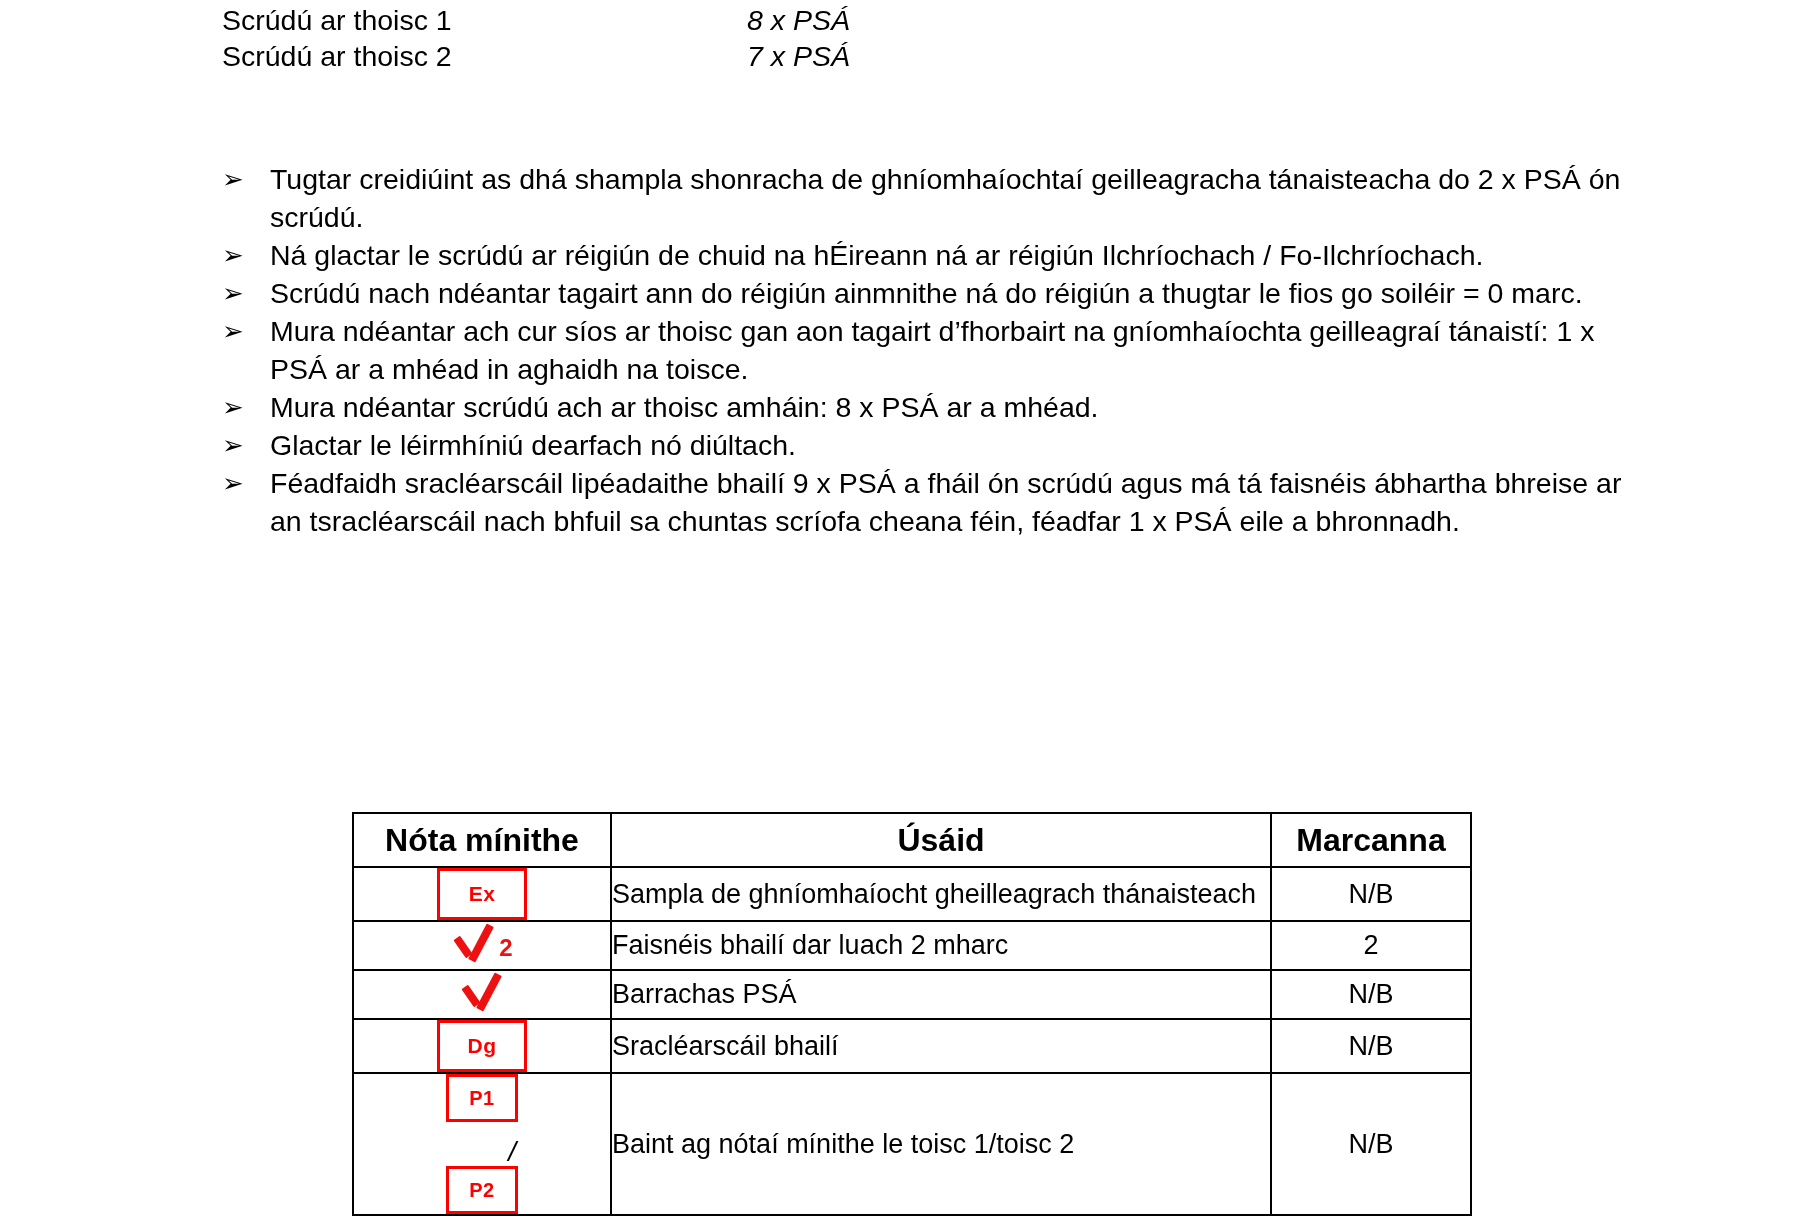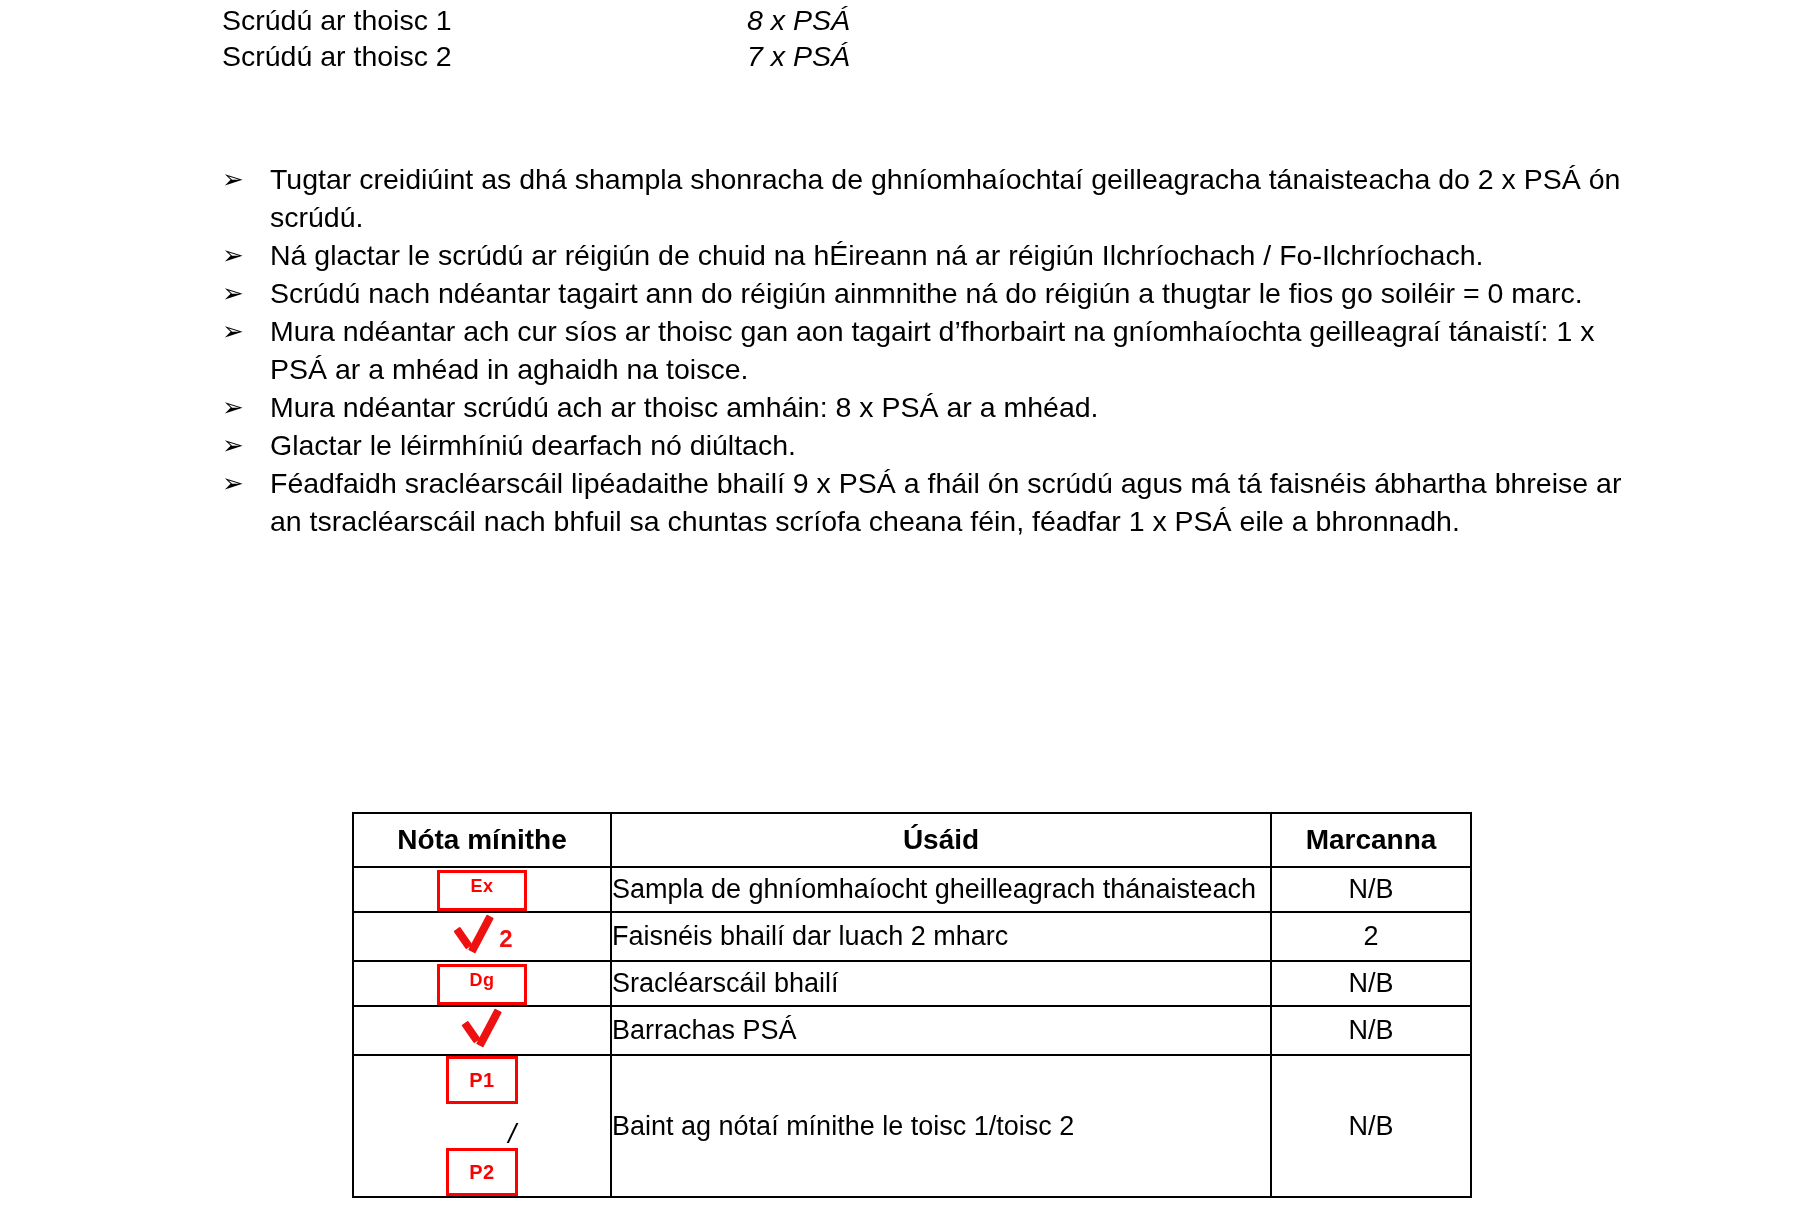--- a/index.html
+++ b/index.html
@@ -96,21 +96,21 @@
     border: 2px solid #000000;
     padding: 0;
     vertical-align: middle;
     font-size: 27px;
     color: #000;
   }
   .note-table th {
     font-weight: bold;
     text-align: center;
     height: 52px;
-    font-size: 28px;
+    font-size: 32px;
   }
   .col-note   { width: 258px; }
   .col-use    { width: 660px; }
   .col-marks  { width: 200px; }
 
   .cell-note {
     text-align: center;
     padding: 10px 0;
   }
   .cell-use {
@@ -122,23 +122,23 @@
     text-align: center;
   }
 
   
   .red-box {
     display: inline-block;
     border: 3px solid #ff0000;
     color: #ff0000;
     font-family: "Liberation Sans", sans-serif;
     font-weight: bold;
-    font-size: 18px;
+    font-size: 21px;
     line-height: 1;
-    padding: 4px 22px 13px 22px;
+    padding: 12px 22px 13px 22px;
     letter-spacing: 0.5px;
     box-sizing: border-box;
     min-width: 90px;
     text-align: center;
   }
   .tick-wrap {
     display: inline-flex;
     align-items: flex-end;
     justify-content: center;
     gap: 2px;
@@ -280,33 +280,33 @@
             <span class="tick"></span>
             <span class="tick-num">2</span>
           </span>
         </td>
         <td class="cell-use">Faisnéis bhailí dar luach 2 mharc</td>
         <td class="cell-marks">2</td>
       </tr>
 
       <tr>
         <td class="cell-note">
-          <span class="red-box">Dg</span>
-        </td>
-        <td class="cell-use">Sracléarscáil bhailí</td>
-        <td class="cell-marks">N/B</td>
-      </tr>
-
-      <tr>
-        <td class="cell-note">
           <span class="tick-wrap">
             <span class="tick"></span>
           </span>
         </td>
         <td class="cell-use">Barrachas PSÁ</td>
+        <td class="cell-marks">N/B</td>
+      </tr>
+
+      <tr>
+        <td class="cell-note">
+          <span class="red-box">Dg</span>
+        </td>
+        <td class="cell-use">Sracléarscáil bhailí</td>
         <td class="cell-marks">N/B</td>
       </tr>
 
       <tr>
         <td class="cell-note">
           <span class="pair-wrap">
             <span class="red-box">P1</span>
             <span class="pair-sep">/</span>
             <span class="red-box">P2</span>
           </span>

